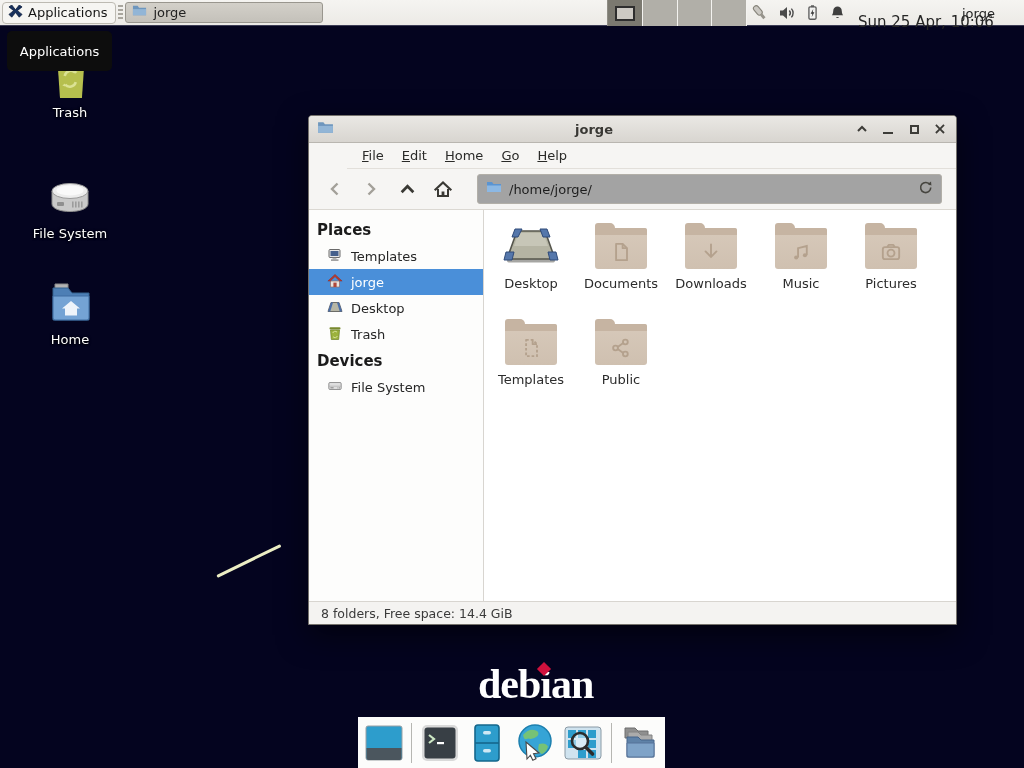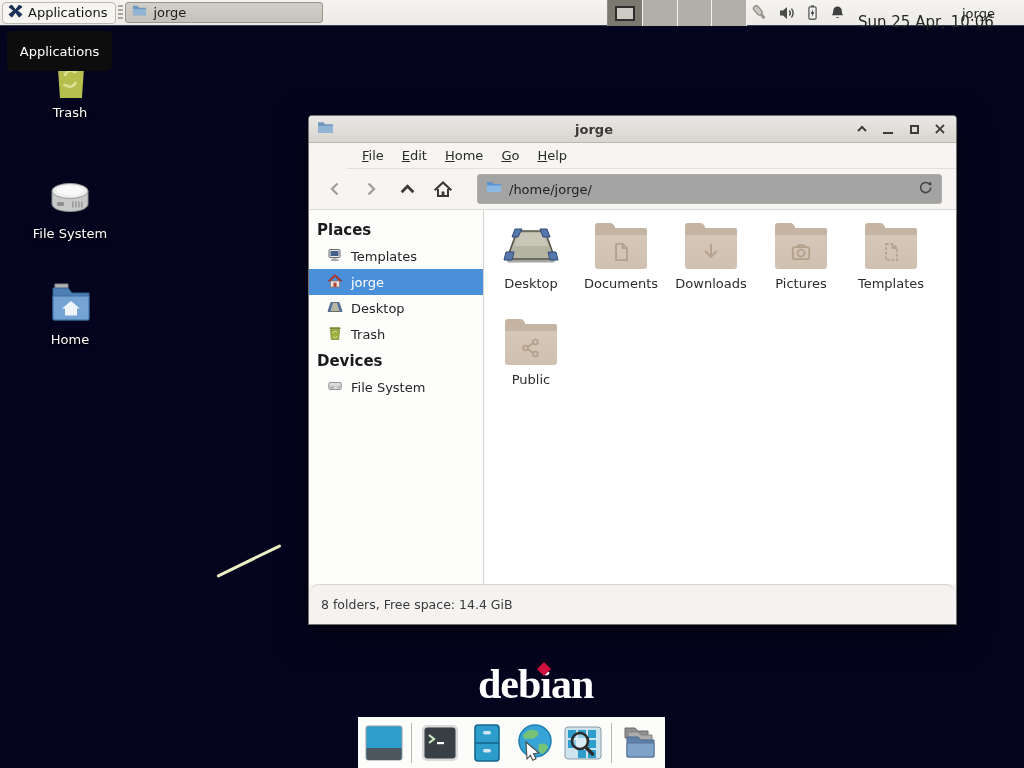--- a/index.html
+++ b/index.html
@@ -85,22 +85,22 @@
   .fitem .flbl { margin-top:7px; font-size:13px; color:#2c2c2c; }
   .bigfolder { position:relative; width:52px; height:41px; margin:6px auto 0; 
                background:linear-gradient(#d7c9ba,#cfc0b0); border-radius:2px 3px 3px 3px; }
   .bigfolder::before { content:""; position:absolute; top:-5px; left:0; width:20px; height:6px;
                        background:#c6b4a2; border-radius:3px 5px 0 0; }
   .bigfolder::after { content:""; position:absolute; top:0; left:0; right:0; height:7px;
                       background:#c6b4a2; border-radius:0 2px 0 0; }
   .emblem { position:absolute; left:50%; top:12px; transform:translateX(-50%); }
   .desktop-ic { margin:2px auto 0; display:block; }
 
-  .statusbar { height:40px; background:#f4f3f1; border-top:1px solid #d8d5d0;
-               display:flex; align-items:center; padding-left:12px; font-size:12.5px; color:#3a3a3a;border-radius:11px; }
+  .statusbar { height:23px; background:#f4f3f1; border-top:1px solid #d8d5d0;
+               display:flex; align-items:center; padding-left:12px; font-size:12.5px; color:#3a3a3a; }
 
   
   .debian-logo { position:absolute; left:455px; top:660px; z-index:3;
                  font-family:"Liberation Serif","DejaVu Serif",serif; font-weight:bold;
                  font-size:42px; color:#fff; letter-spacing:-1px;margin-left:23px; }
   .debian-logo .diamond { position:absolute; left:61px; top:4px; width:10px; height:10px;
                           background:#d0123e; transform:rotate(45deg); }
   .debian-logo .cover { position:absolute; left:58px; top:0px; width:16px; height:12px; background:#04041f; }
 
   
@@ -389,20 +389,30 @@
 
       <div class="fitem">
         <div class="bigfolder">
           <svg class="emblem" width="24" height="24" viewBox="0 0 22 22" fill="none" stroke="#b4a18d" stroke-width="1.7" stroke-linecap="round">
               <path d="M11 4v11M6 10.5 11 15.5l5-5"></path>
             </svg>
         </div>
         <div class="flbl">Downloads</div>
       </div>
 
+      <div class="fitem">
+        <div class="bigfolder">
+          <svg class="emblem" width="24" height="24" viewBox="0 0 22 22">
+              <path d="M8.3 16V7.5l8-2V14" fill="none" stroke="#b4a18d" stroke-width="1.7"></path>
+              <circle cx="6.6" cy="16" r="1.9" fill="#b4a18d"></circle>
+              <circle cx="14.6" cy="14" r="1.9" fill="#b4a18d"></circle>
+            </svg>
+        </div>
+        <div class="flbl">Music</div>
+      </div>
 
       <div class="fitem">
         <div class="bigfolder">
           <svg class="emblem" width="24" height="24" viewBox="0 0 22 22" fill="none" stroke="#b4a18d" stroke-width="1.7" stroke-linejoin="round">
               <rect x="3.5" y="6.5" width="15" height="11" rx="2"></rect>
               <circle cx="11" cy="12" r="3.2"></circle>
               <path d="M7.5 6.5 9 4.5h4l1.5 2"></path>
             </svg>
         </div>
         <div class="flbl">Pictures</div>

